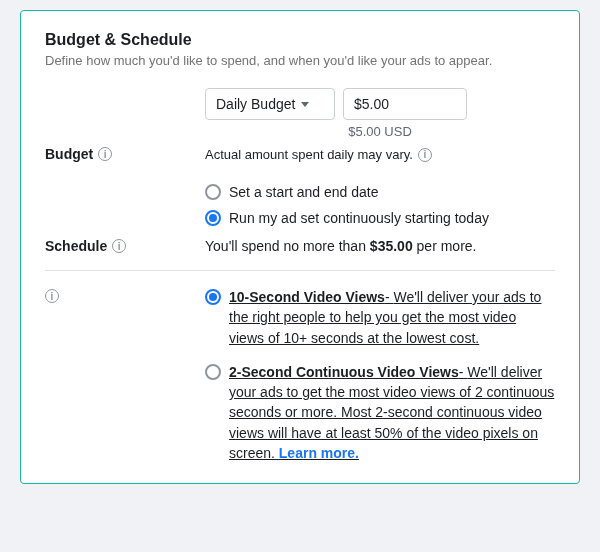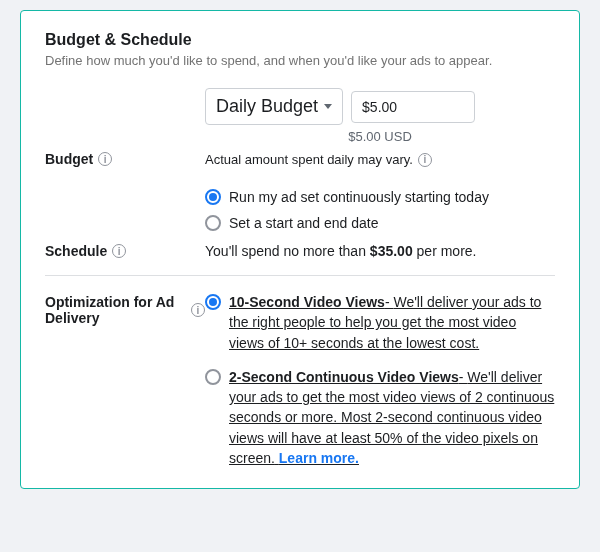--- a/index.html
+++ b/index.html
@@ -69,21 +69,21 @@
       align-items: center;
       gap: 8px;
     }
     .budget-select {
       display: flex;
       align-items: center;
       border: 1px solid #ccd0d5;
       border-radius: 4px;
       background: #fff;
       padding: 7px 10px;
-      font-size: 18px;
+      font-size: 14px;
       color: #1c1e21;
       cursor: pointer;
       gap: 6px;
       min-width: 130px;
     }
     .chevron-down {
       display: inline-block;
       width: 0;
       height: 0;
       border-left: 4px solid transparent;
@@ -237,42 +237,41 @@
   </div>
 
   <div class="form-row">
     <div class="form-label">
       <span>Schedule</span>
       <span class="info-icon">i</span>
     </div>
     <div class="form-content">
       <div class="schedule-options">
         <label class="radio-option">
+          <div class="radio-circle empty"></div>
+          <span>Set a start and end date</span>
+        </label>
+        <label class="radio-option">
           <div class="radio-circle selected"></div>
           <span>Run my ad set continuously starting today</span>
-        </label>
-        <label class="radio-option">
-          <div class="radio-circle empty"></div>
-          <span>Set a start and end date</span>
         </label>
       </div>
       <div class="weekly-note">
         <span>You'll spend no more than</span>
         <strong>$35.00</strong>
         <span>per more.</span>
       </div>
     </div>
   </div>
 
   <hr class="divider">
 
   <div class="delivery-section">
     <div class="delivery-row">
       <div class="delivery-label">
-        <span>Optimization for Ad Delivery</span>
         <span class="info-icon">i</span>
       </div>
       <div class="delivery-options">
 
         <div class="delivery-option">
           <div class="radio-circle selected"></div>
           <div class="delivery-text">
             <strong>10-Second Video Views</strong>-
             <span>We'll deliver your ads to the right people to help you get the most video views of 10+ seconds at the lowest cost.</span>
           </div>

